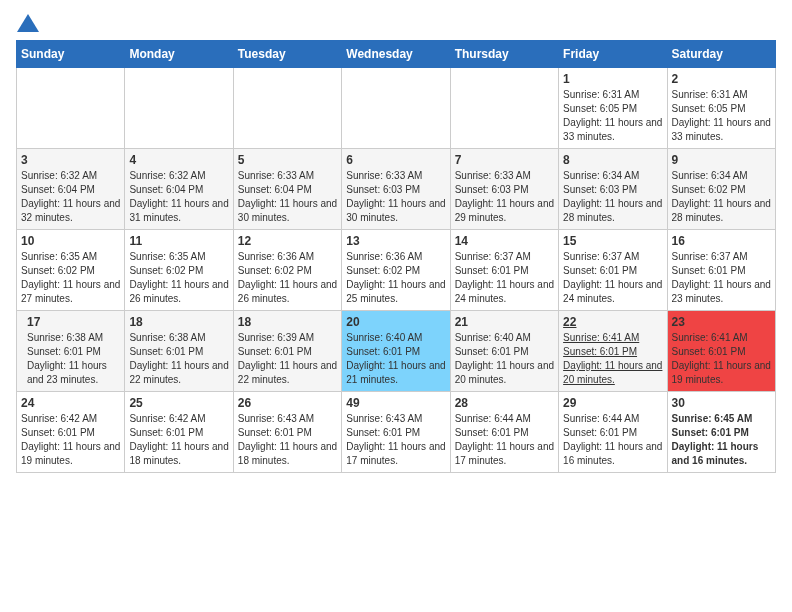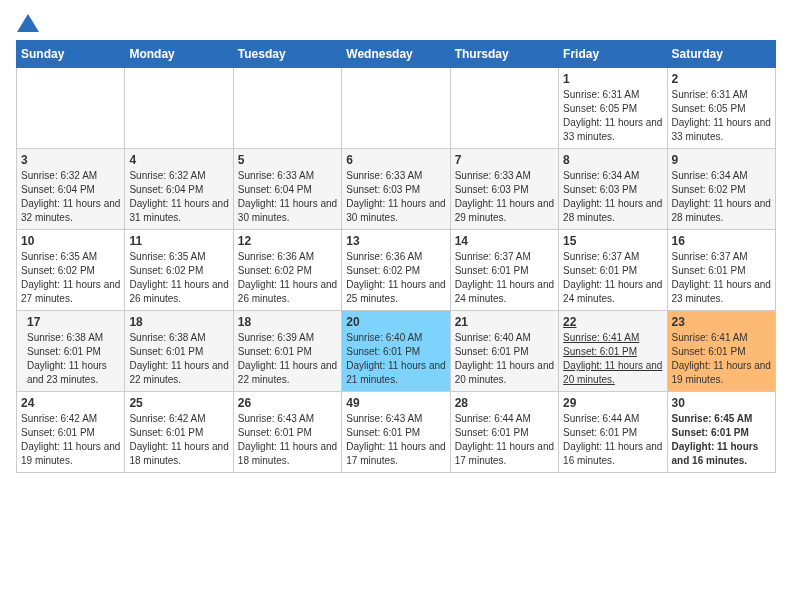--- a/index.html
+++ b/index.html
@@ -246,21 +246,21 @@
           <div class="day-info" style="white-space: pre-line;">Sunrise: 6:40 AM
 Sunset: 6:01 PM
 Daylight: 11 hours and 20 minutes.</div>
         </td>
         <td style="background: rgb(245, 245, 245); text-decoration: underline;">
           <div class="day-number">22</div>
           <div class="day-info" style="white-space: pre-line;">Sunrise: 6:41 AM
 Sunset: 6:01 PM
 Daylight: 11 hours and 20 minutes.</div>
         </td>
-        <td style="background: #fdba74;">
+        <td style="background: #ef4444;">
           <div class="day-number">23</div>
           <div class="day-info" style="white-space: pre-line;">Sunrise: 6:41 AM
 Sunset: 6:01 PM
 Daylight: 11 hours and 19 minutes.</div>
         </td>
       </tr>
       <tr>
         <td>
           <div class="day-number">24</div>
           <div class="day-info" style="white-space: pre-line;">Sunrise: 6:42 AM

